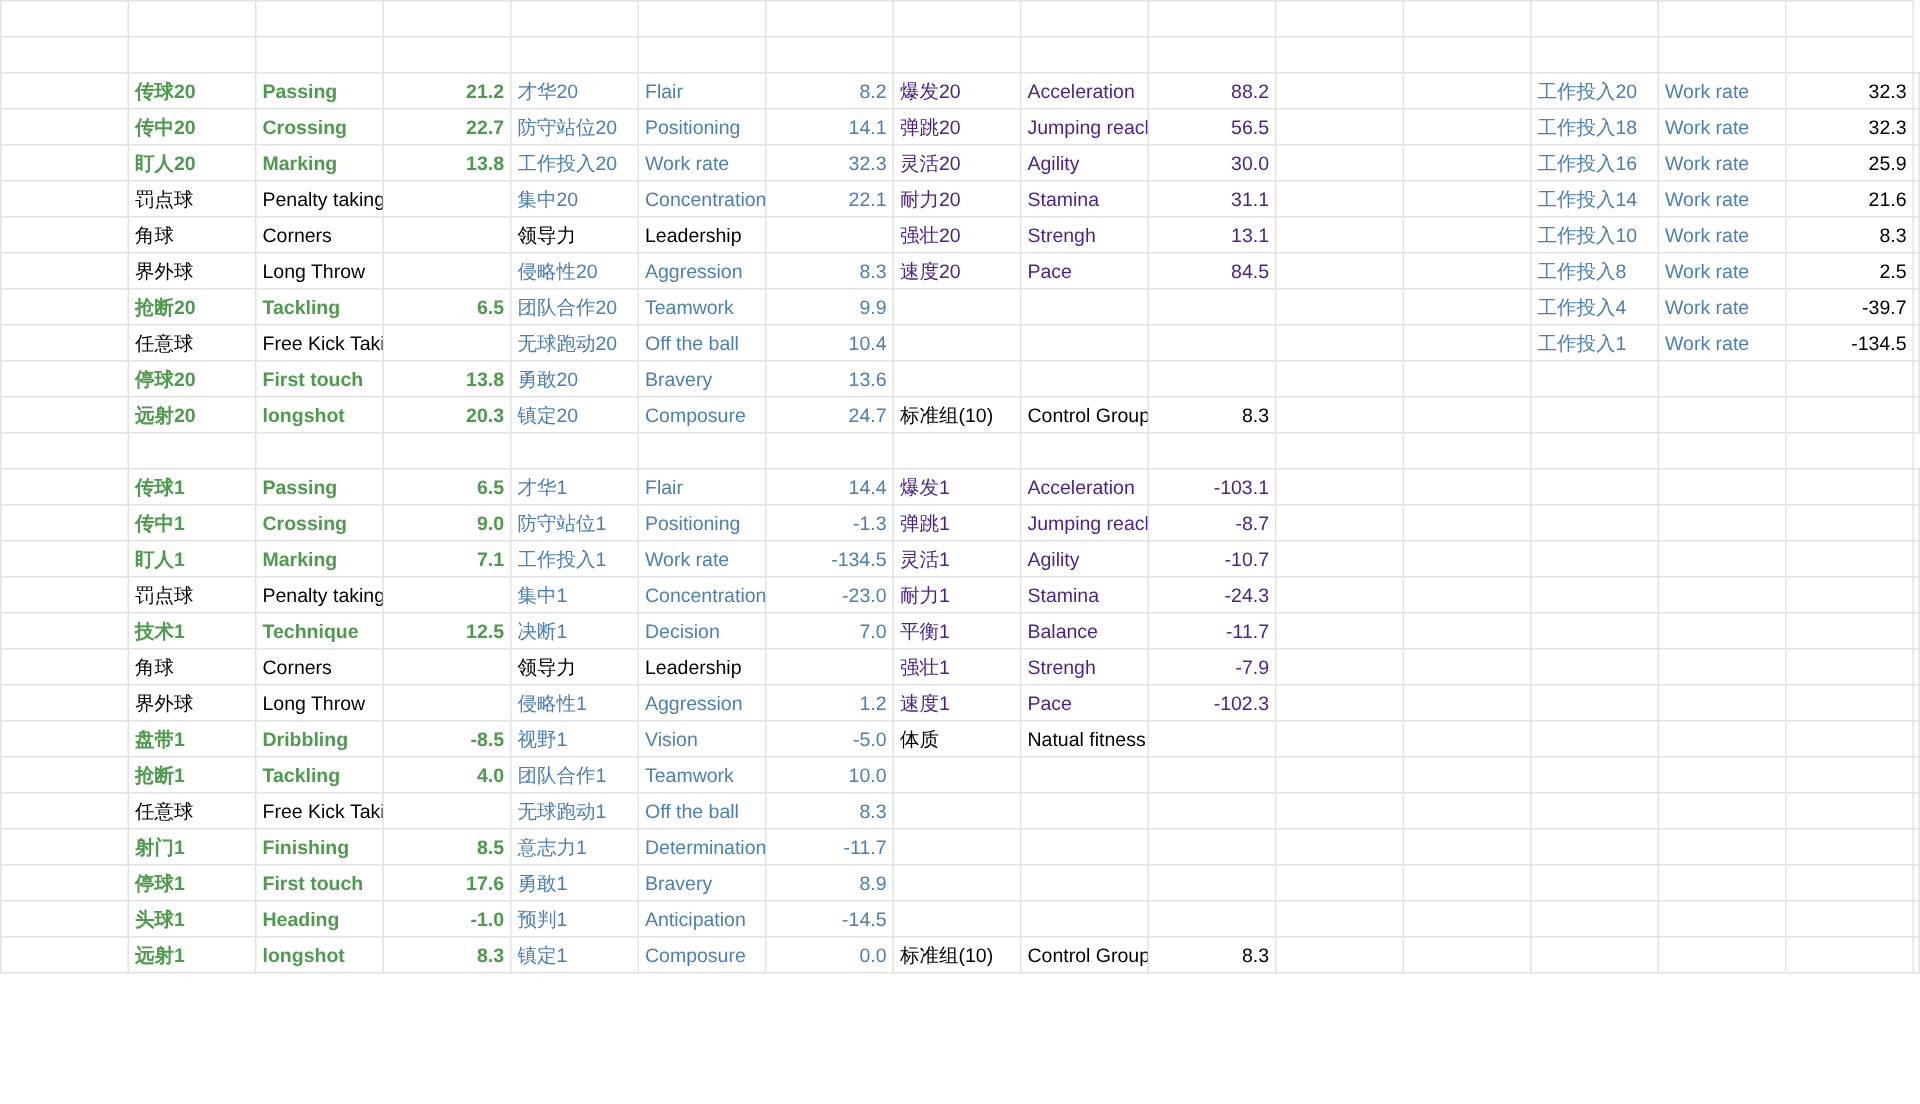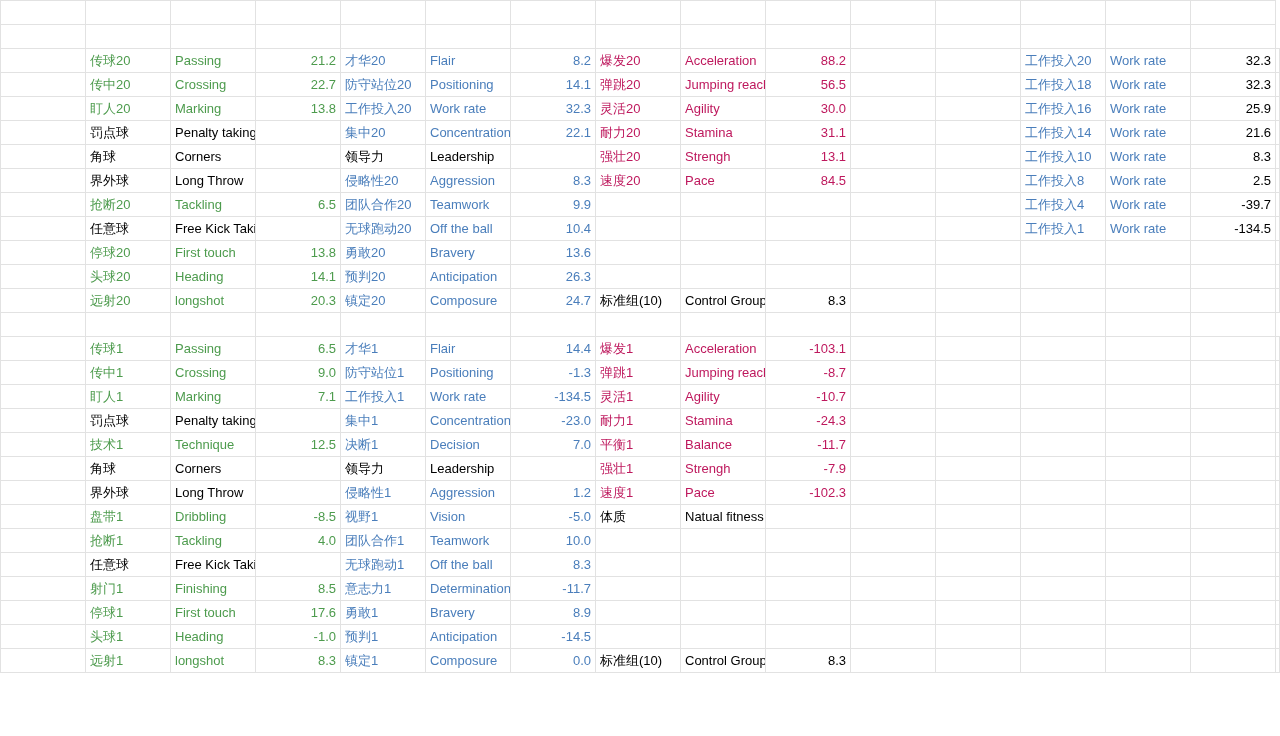--- a/index.html
+++ b/index.html
@@ -25,23 +25,23 @@
     height: 23px;
     padding: 0 4px;
     vertical-align: middle;
     white-space: nowrap;
     overflow: hidden;
     font-size: 13px;
     line-height: 21px;
   }
   .num { text-align: right; }
   .txt { text-align: left; }
-  .green { color: #4d9b4d; }
+  .green { color: #4d9b4d; font-weight: bold; }
   .blue  { color: #4a7ebb; }
-  .orange{ color: #be185d; }
+  .orange{ color: #4c1d95; }
   .black { color: #000000; }
   .bold  { font-weight: normal; }
   .gd {
     font-size: 15px;
     color: #000;
     text-align: left;
   }
   .jss {
     font-size: 13px;
     color: #000;
@@ -284,38 +284,20 @@
         <td class="txt"></td>
         <td class="txt"></td>
         <td class="txt"></td>
         <td class="txt"></td>
         <td class="txt"></td>
         <td class="txt"></td>
         <td class="txt"></td>
       </tr>
       <tr>
         <td class="txt"></td>
-        <td class="txt green">头球20</td>
-        <td class="txt green">Heading</td>
-        <td class="num green">14.1</td>
-        <td class="txt clip-l blue">预判20</td>
-        <td class="txt clip-l blue">Anticipation</td>
-        <td class="num blue">26.3</td>
-        <td class="txt"></td>
-        <td class="txt"></td>
-        <td class="txt"></td>
-        <td class="txt"></td>
-        <td class="txt"></td>
-        <td class="txt"></td>
-        <td class="txt"></td>
-        <td class="txt"></td>
-        <td class="txt"></td>
-      </tr>
-      <tr>
-        <td class="txt"></td>
         <td class="txt green">远射20</td>
         <td class="txt green">longshot</td>
         <td class="num green">20.3</td>
         <td class="txt clip-l blue">镇定20</td>
         <td class="txt clip-l blue">Composure</td>
         <td class="num blue">24.7</td>
         <td class="txt black bold">标准组(10)</td>
         <td class="txt black small">Control Group (10)</td>
         <td class="num black bold">8.3</td>
         <td class="txt"></td>

